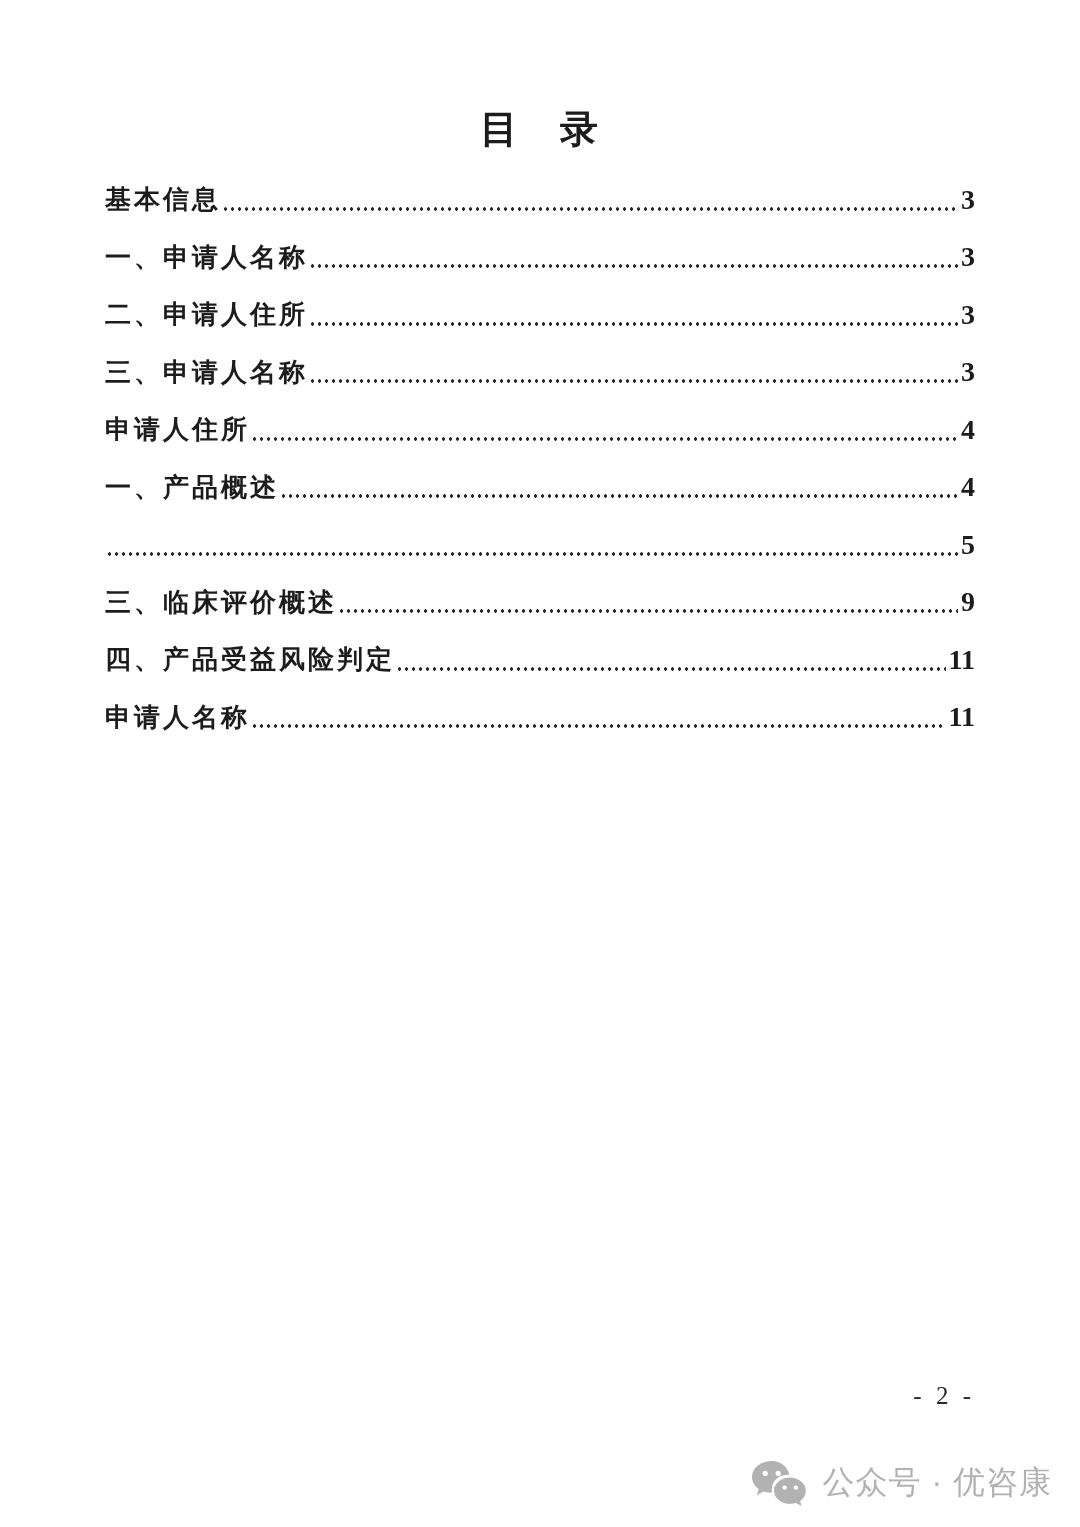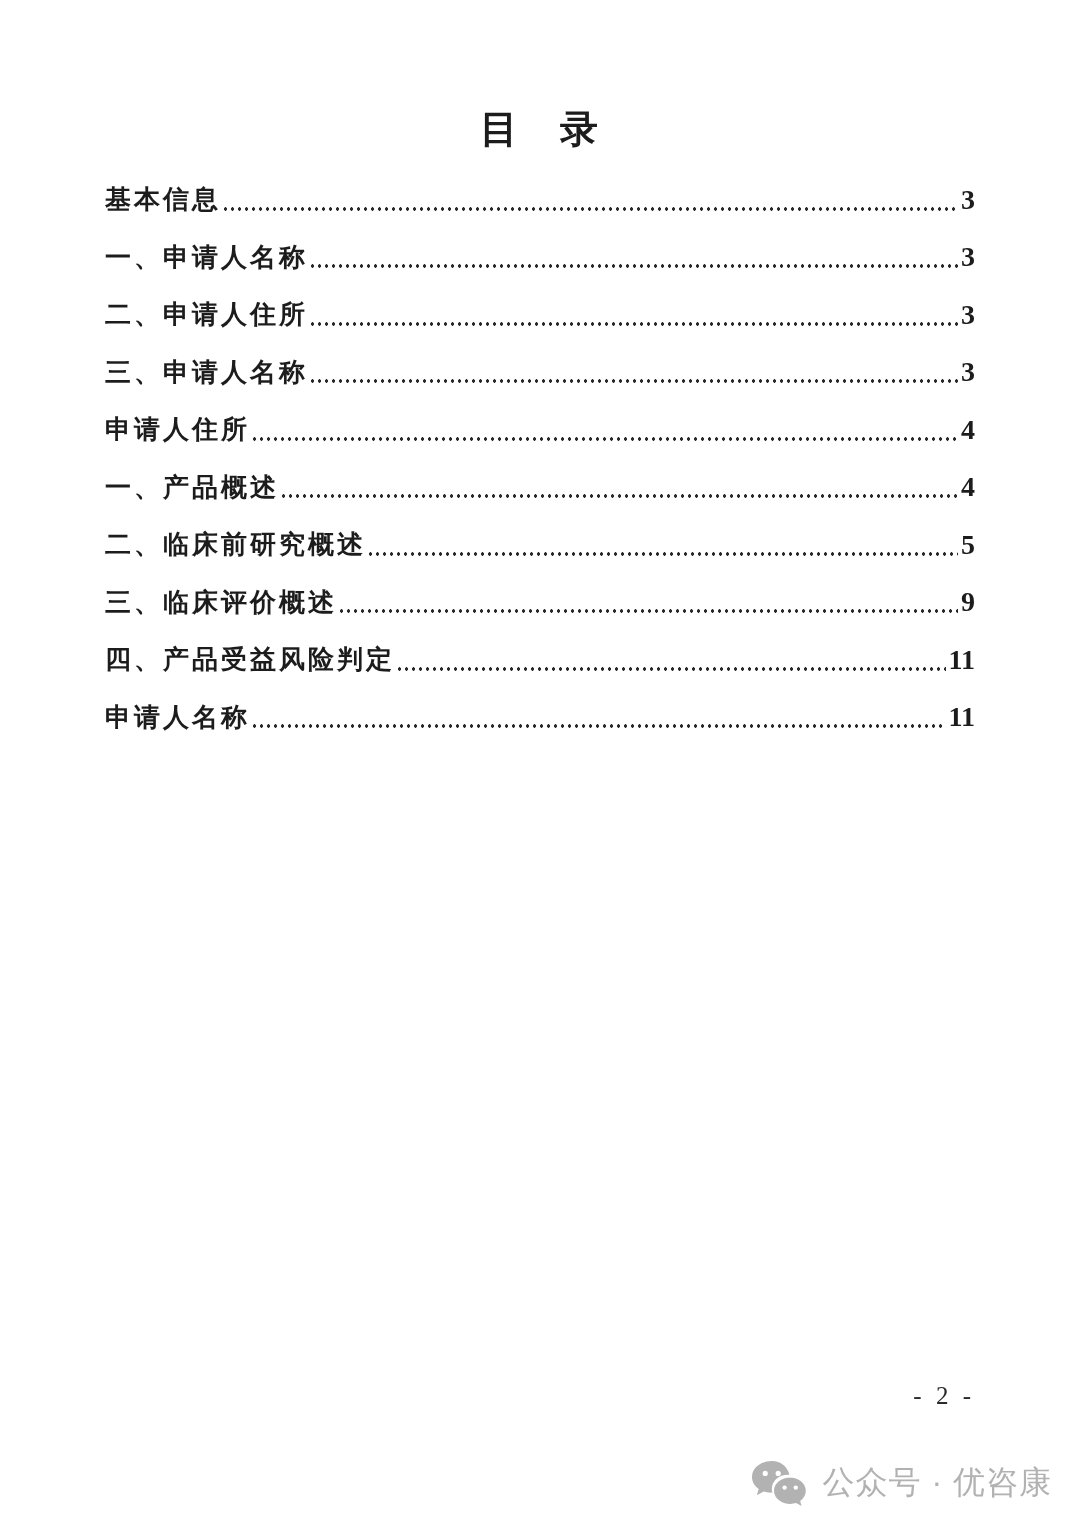--- a/index.html
+++ b/index.html
@@ -133,21 +133,20 @@
       <span class="toc-page">4</span>
     </div>
 
     <div class="toc-row">
       <span class="toc-label">一、产品概述</span>
       <span class="toc-leader"></span>
       <span class="toc-page">4</span>
     </div>
 
     <div class="toc-row">
-      <span class="toc-label">二、临床前研究概述</span>
       <span class="toc-leader"></span>
       <span class="toc-page">5</span>
     </div>
 
     <div class="toc-row">
       <span class="toc-label">三、临床评价概述</span>
       <span class="toc-leader"></span>
       <span class="toc-page">9</span>
     </div>
 

